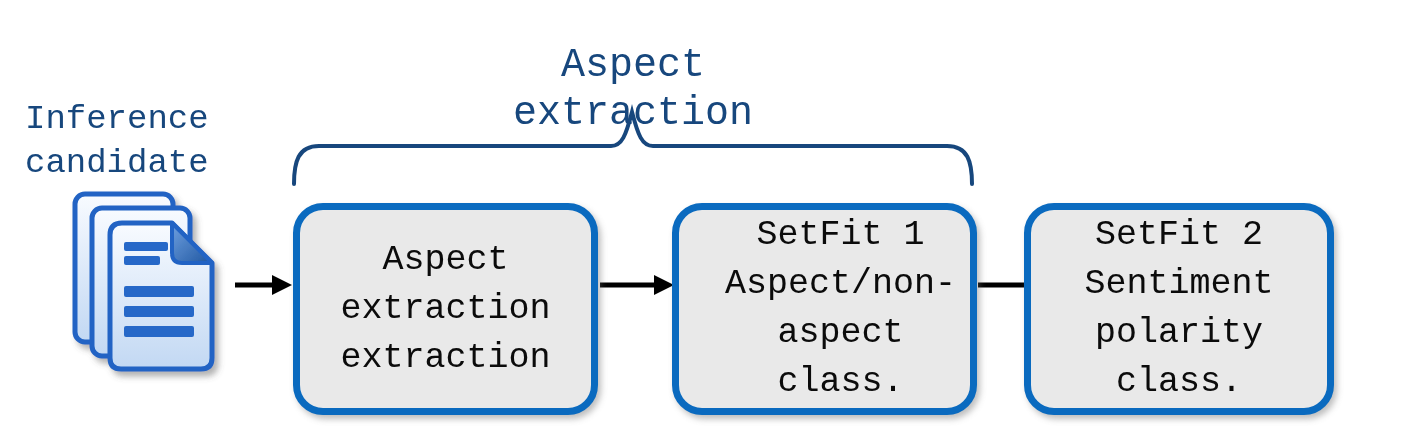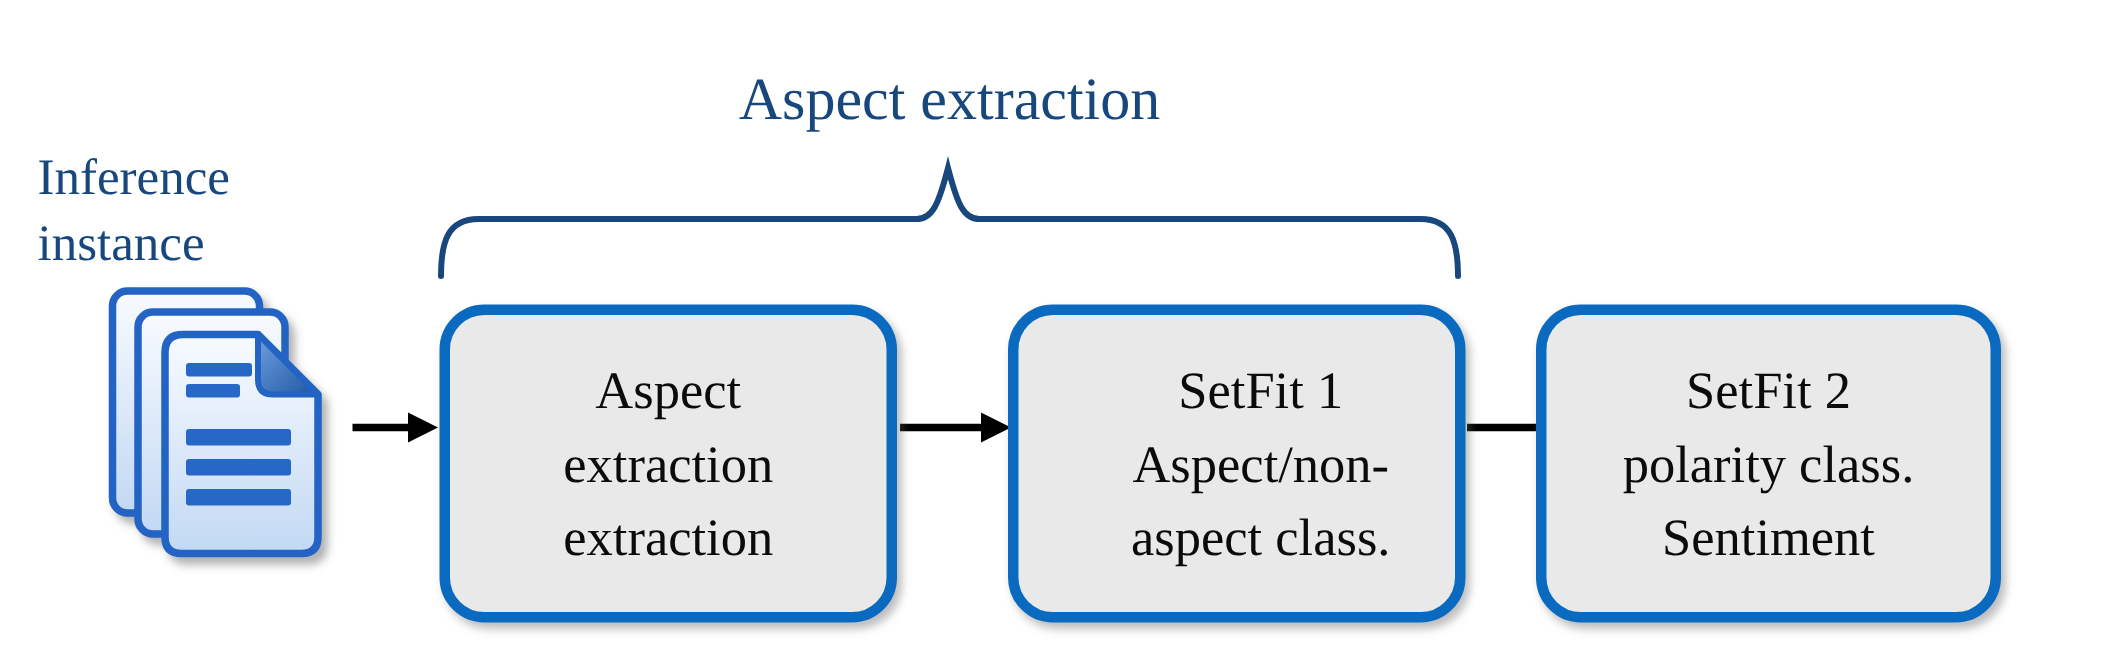--- a/index.html
+++ b/index.html
@@ -1,18 +1,18 @@
 <!DOCTYPE html>
 <html style="--c-heading-text: #17477D; --c-brace: #17477D; --c-box-border: #0A6ABF; --c-box-fill: #E9E9E9; --c-box-text: #0B0B0B; --c-arrow: #000000; --c-doc-border: #2163C4; --c-doc-fill-light: #F8FBFF; --c-doc-fill-dark: #C2D8F3; --c-doc-fold-light: #6FA0E0; --c-doc-fold-dark: #1E56A0; --c-doc-bar: #2668C8;"><head>
 <meta charset="utf-8">
 <style>
   html,body{margin:0;padding:0;background:#ffffff;}
   .stage{
     position:relative;width:1404px;height:431px;background:#fff;overflow:hidden;
-    font-family:Liberation Serif, serif;
+    font-family:Liberation Mono, monospace;
   }
   .title{
     position:absolute;left:433px;top:42px;width:400px;text-align:center;
     font-size:40px;line-height:48px;color:var(--c-heading-text);
   }
   .input-label{
     position:absolute;left:25px;top:97px;width:180px;
     font-size:34px;line-height:44px;color:var(--c-heading-text);
   }
   .brace{position:absolute;left:291px;top:104px;width:684px;height:84px;}
@@ -44,21 +44,21 @@
 </style>
 </head>
 <body>
 
 <div class="stage">
 
   <div class="title">Aspect extraction</div>
 
   <div class="input-label">
     <div>Inference</div>
-    <div>instance</div>
+    <div>candidate</div>
   </div>
 
   <svg class="brace" viewBox="0 0 684 84" aria-hidden="true">
     <path d="M 3 80 C 3 58 7 42 28 42 L 320 42 C 331 42 335 31 341 8 C 347 31 351 42 362 42 L 656 42 C 677 42 681 58 681 80"></path>
   </svg>
 
   <svg class="doc-icon" viewBox="0 0 176 194" aria-hidden="true">
     <defs>
       <linearGradient id="pgGrad" x1="0" y1="0" x2="0" y2="1">
         <stop class="g-light" offset="0"></stop>
@@ -105,17 +105,17 @@
     <div>extraction</div>
     <div>extraction</div>
   </div>
   <div class="box box-2">
     <div>SetFit 1</div>
     <div>Aspect/non-</div>
     <div>aspect class.</div>
   </div>
   <div class="box box-3">
     <div>SetFit 2</div>
+    <div>Sentiment</div>
     <div>polarity class.</div>
-    <div>Sentiment</div>
   </div>
 
 </div>
 
 </body></html>

